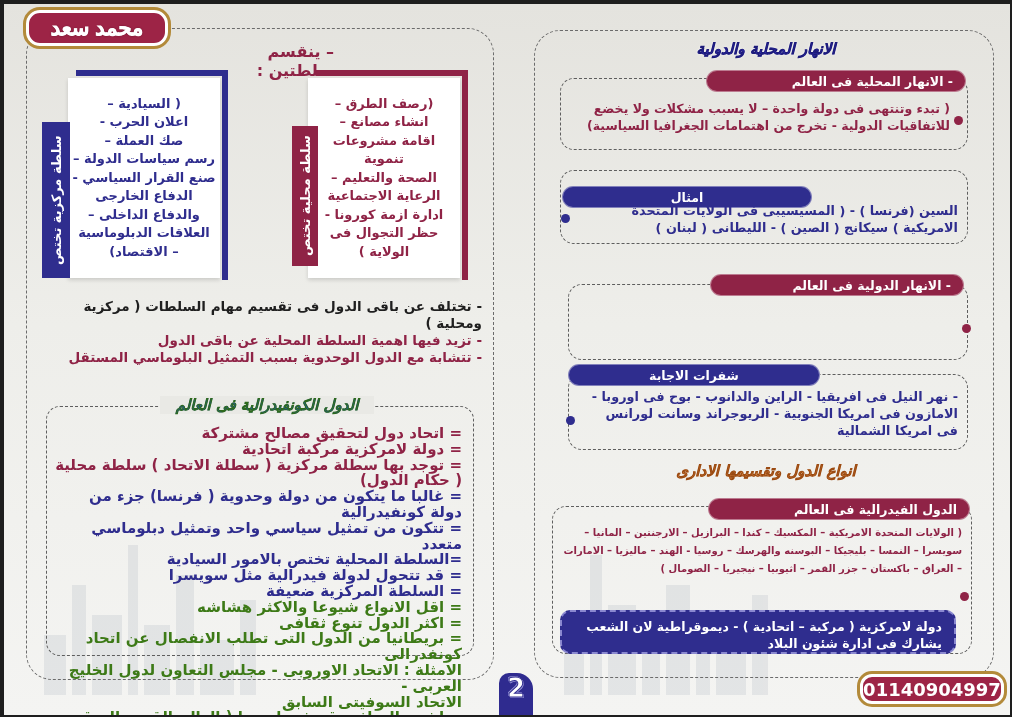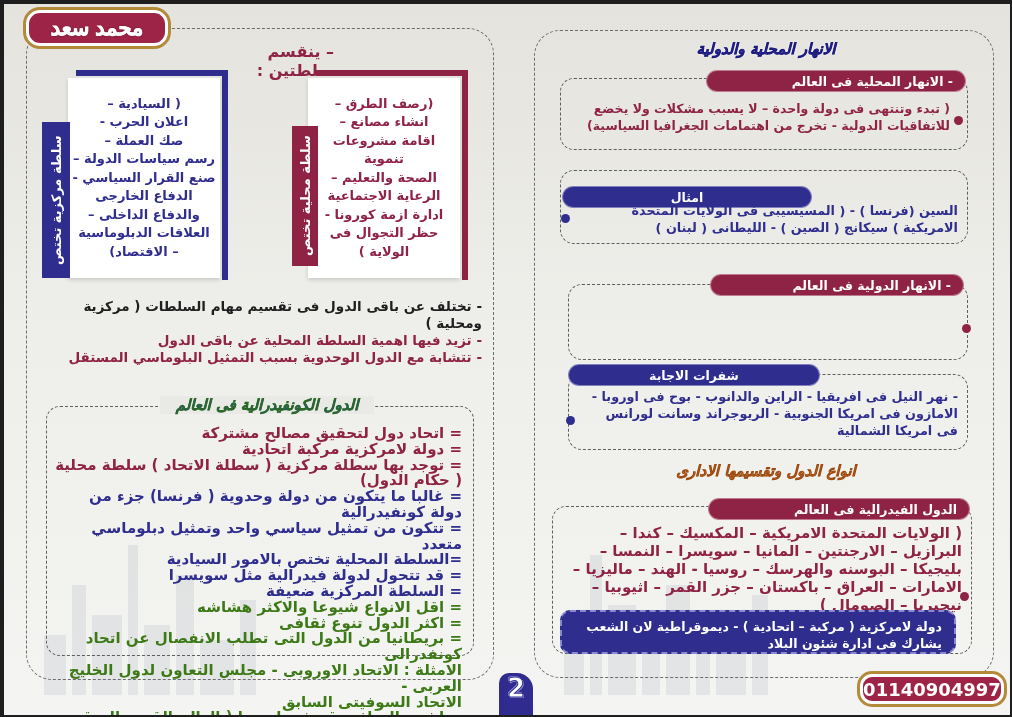--- a/index.html
+++ b/index.html
@@ -194,20 +194,20 @@
   <div class="pill navy" style="left:564px;top:360px;width:252px;justify-content:center;">
     <span>شفرات الاجابة</span>
   </div>
   <div class="body-text rtl" style="left:580px;top:384px;width:374px;color:#2f2d8e;font-size:12.8px;">- نهر النيل فى افريقيا   - الراين  والدانوب  - بوح  فى اوروبا - الامازون فى امريكا الجنوبية  - الريوجراند   وسانت لورانس فى امريكا الشمالية</div>
   <div class="dot" style="left:562px;top:412px;background:#2f2d8e;"></div>
 
   <div class="outline-title" style="left:650px;top:458px;width:224px;color:#f4a35c;-webkit-text-stroke:0.6px #9a4a12;">انواع الدول وتقسيمها الادارى</div>
 
   <div class="inner-dash" style="left:548px;top:502px;width:420px;height:148px;"></div>
   <div class="pill maroon rtl" style="left:704px;top:494px;width:262px;">الدول الفيدرالية فى العالم</div>
-  <div class="body-text rtl" style="left:558px;top:520px;width:400px;color:#8f2346;font-size:15px;line-height:18px;">( الولايات المتحدة الامريكية – المكسيك – كندا – البرازيل – الارجنتين – المانيا – سويسرا – النمسا – بليجيكا – البوسنه والهرسك – روسيا - الهند – ماليزيا – الامارات – العراق – باكستان – جزر القمر – اثيوبيا – نيجيريا – الصومال )</div>
+  <div class="body-text rtl" style="left:558px;top:520px;width:400px;color:#8f2346;font-size:10px;line-height:18px;">( الولايات المتحدة الامريكية – المكسيك – كندا – البرازيل – الارجنتين – المانيا – سويسرا – النمسا – بليجيكا – البوسنه والهرسك – روسيا - الهند – ماليزيا – الامارات – العراق – باكستان – جزر القمر – اثيوبيا – نيجيريا – الصومال )</div>
   <div class="dot" style="left:956px;top:588px;background:#8f2346;"></div>
 
   <div class="navy-box rtl" style="left:556px;top:606px;width:396px;height:44px;">دولة لامركزية ( مركبة – اتحادية )  - ديموقراطية لان الشعب يشارك  فى ادارة شئون البلاد</div>
 
   <div class="page-num">2</div>
   <div class="phone-badge">01140904997</div>
 </div>
 
 </body></html>

